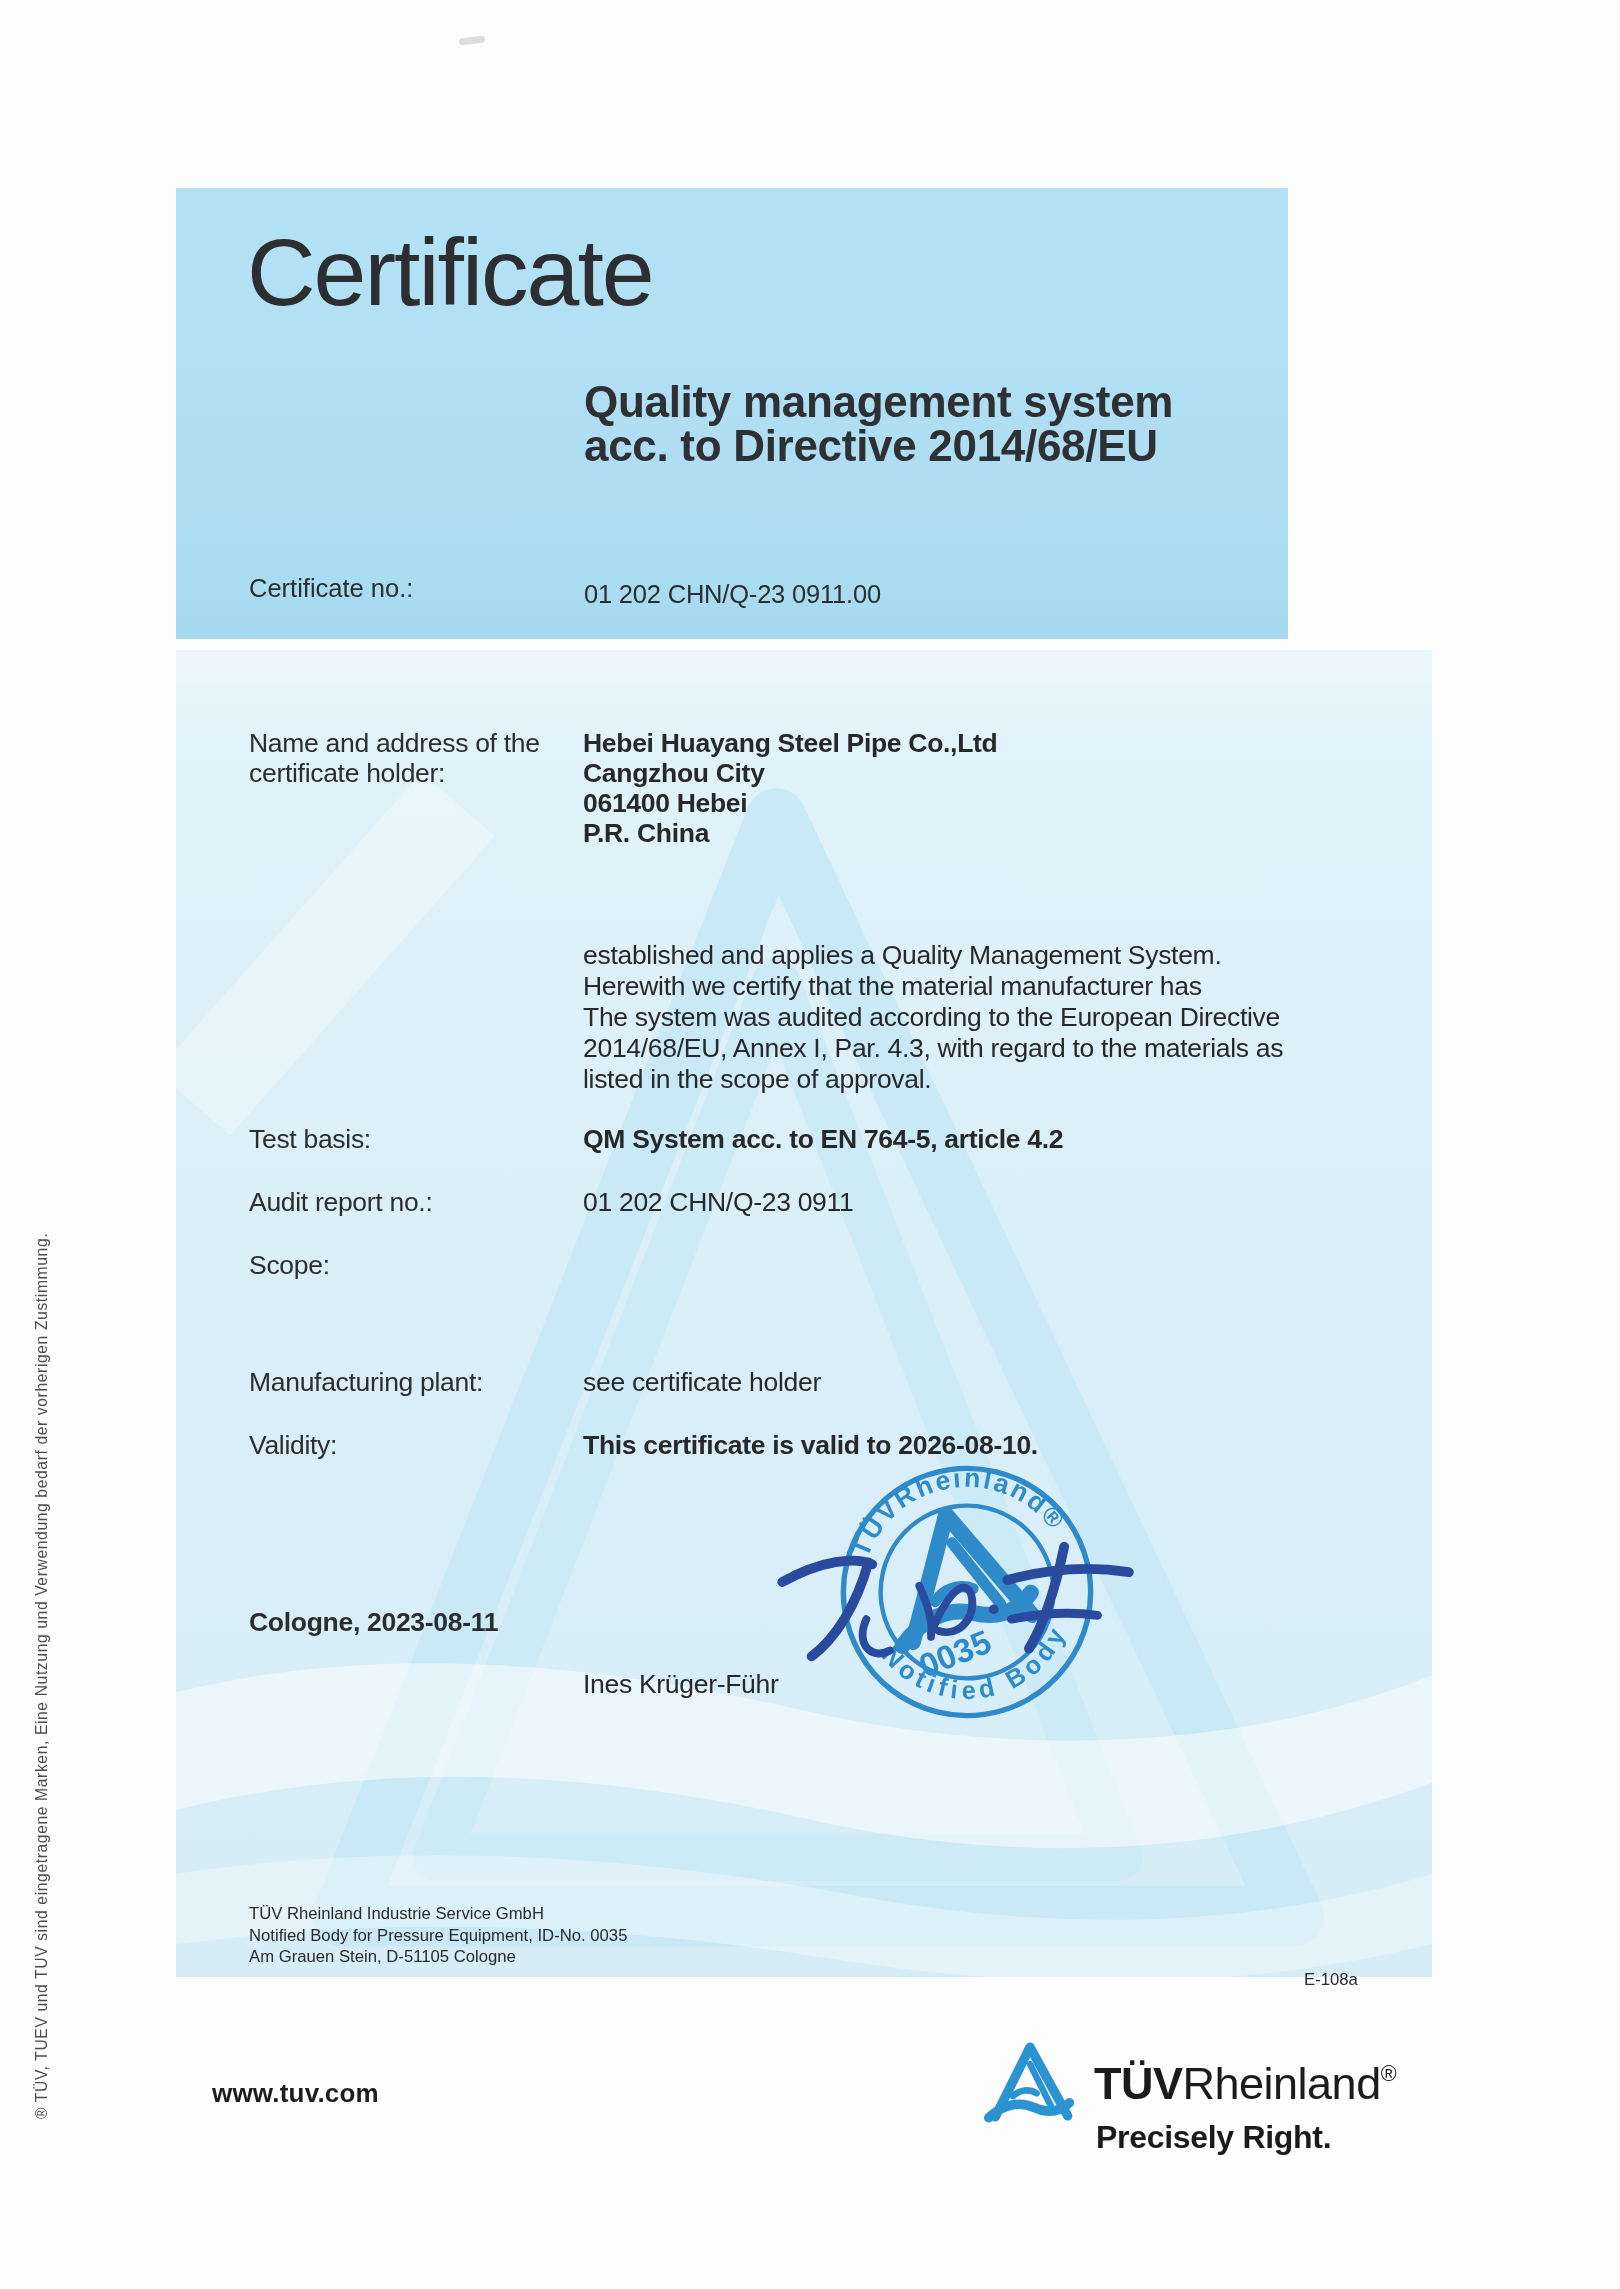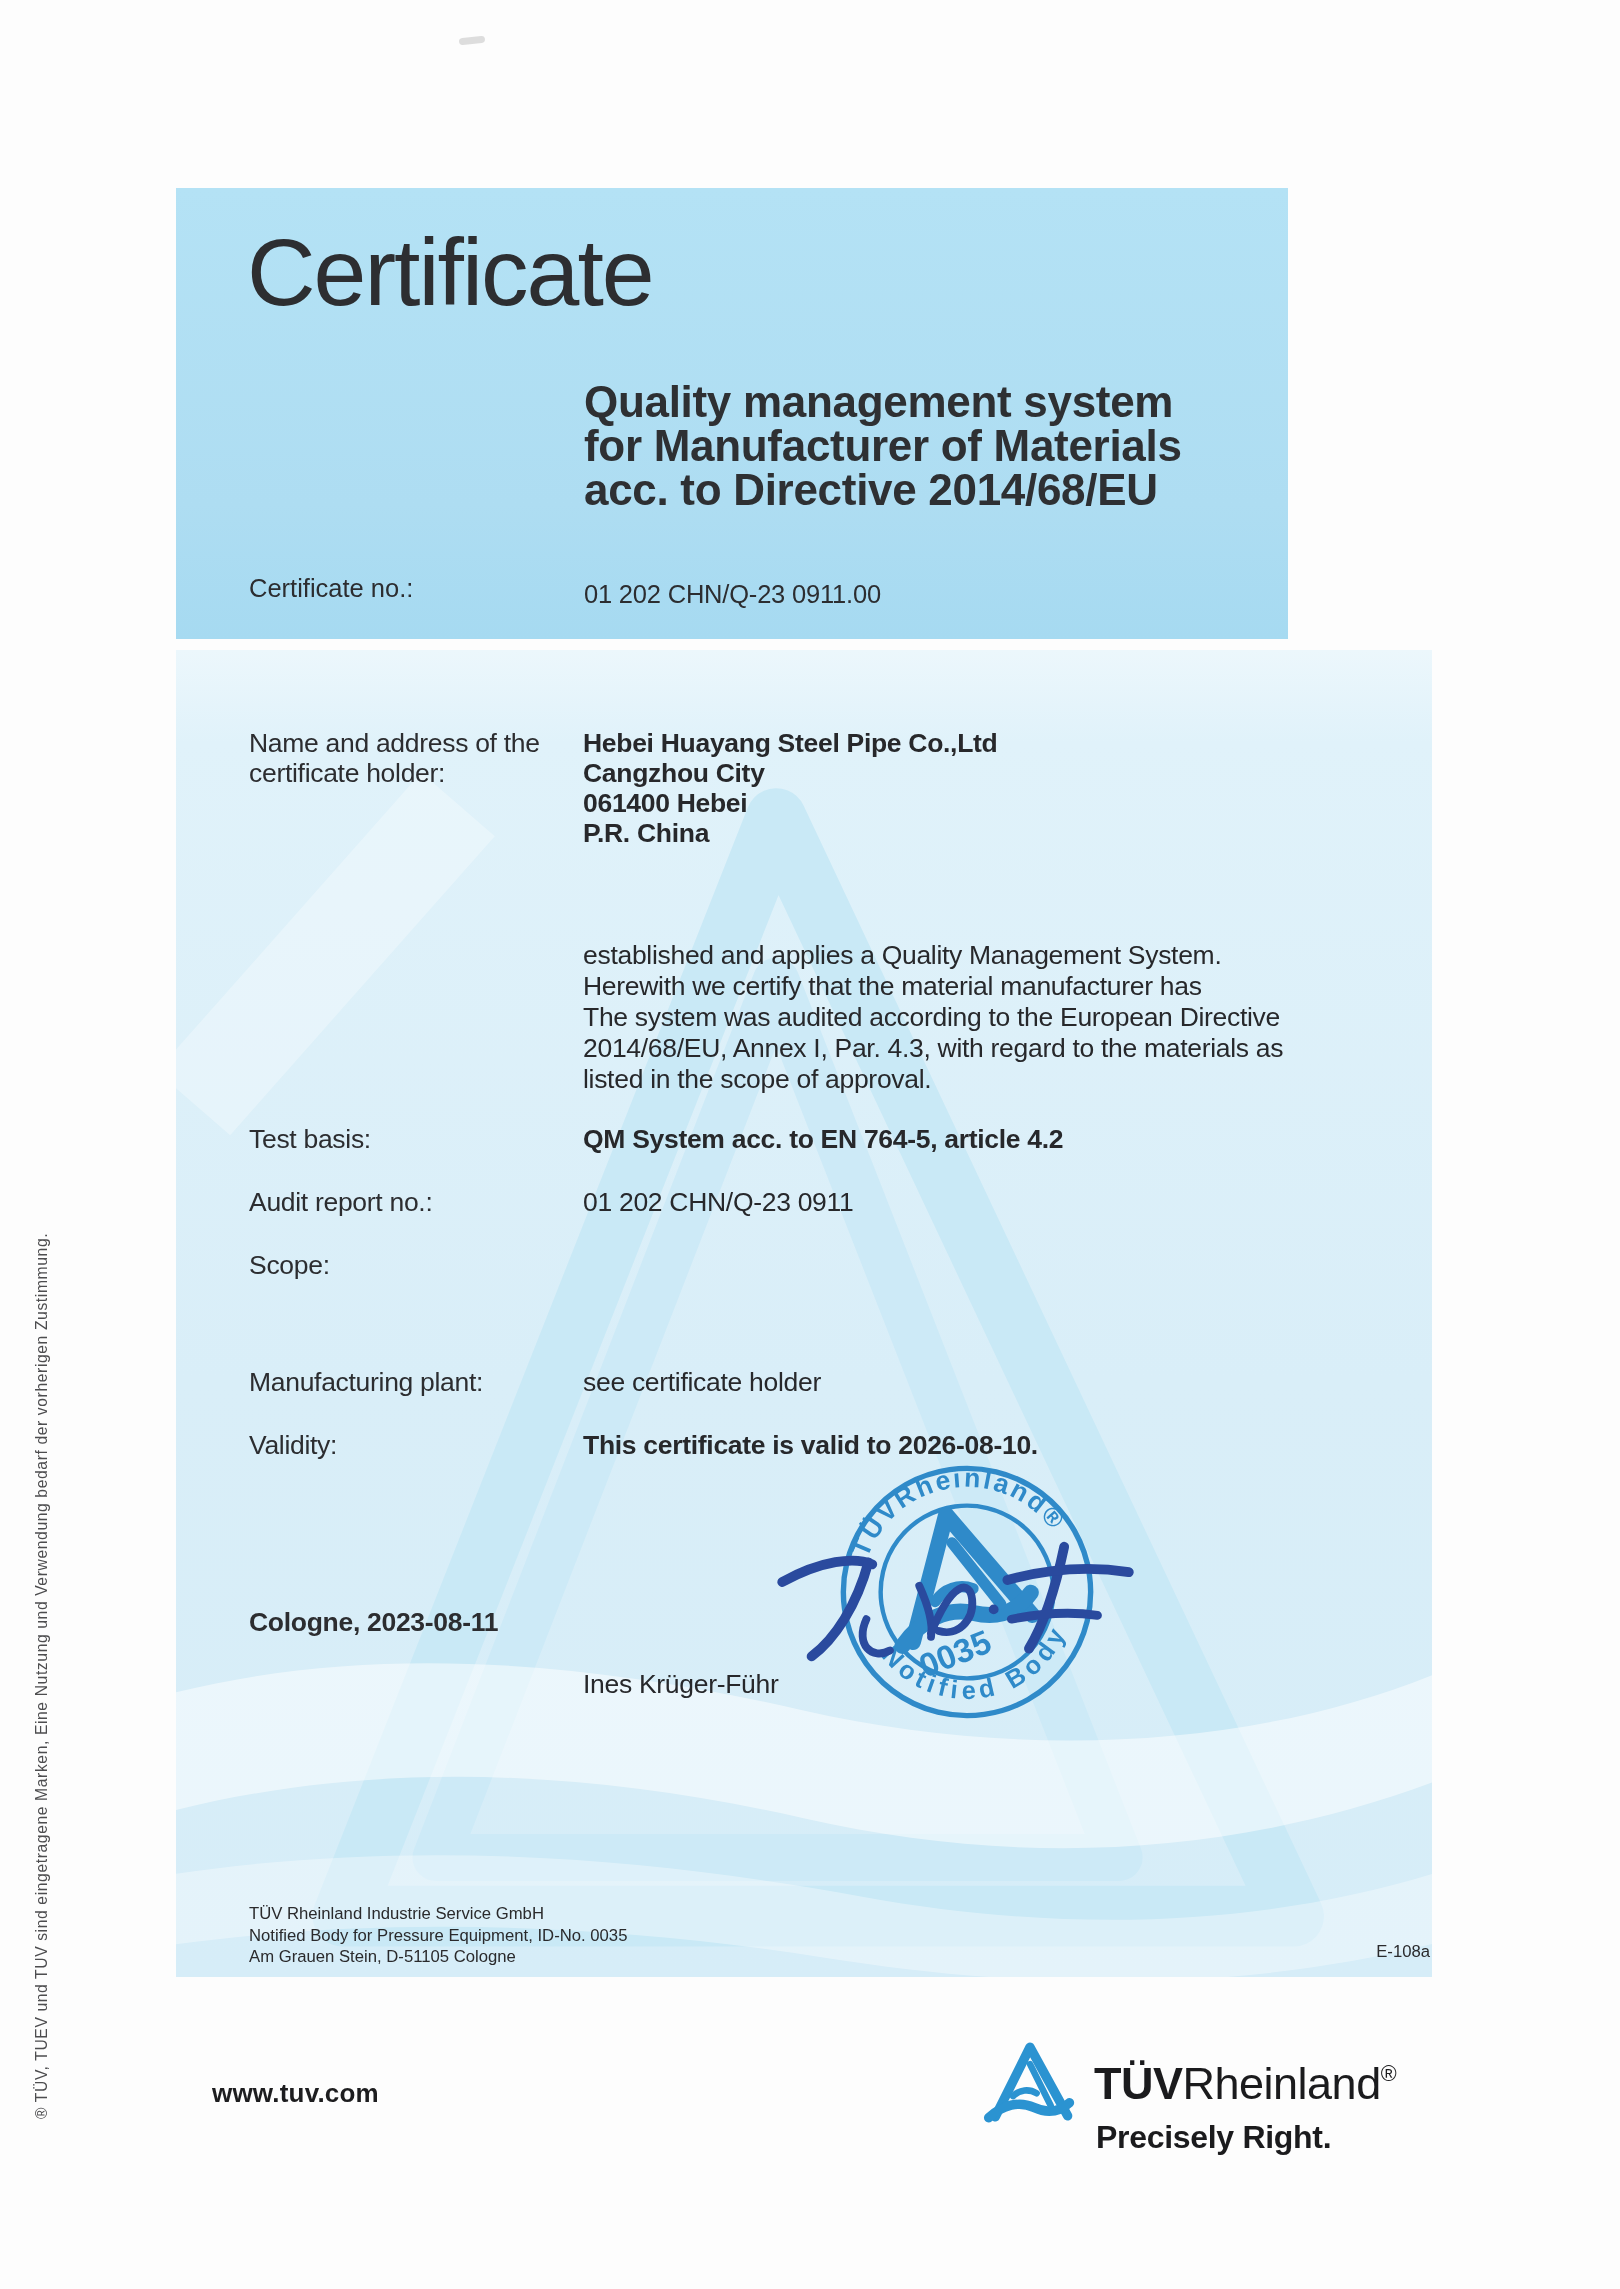--- a/index.html
+++ b/index.html
@@ -17,21 +17,21 @@
 
   
   .bod{left:176px;top:650px;width:1256px;height:1327px;background:linear-gradient(180deg,#ecf7fc 0%,#e0f2fa 7%,#d9eef8 55%,#d6edf8 100%);}
   .bod .txt{letter-spacing:-0.3px;}
   .lbl{left:73px;font-size:26.5px;line-height:30px;color:#2c2d30;font-weight:400;}
   .val{left:407px;font-size:26.5px;line-height:30px;color:#27282b;}
   .b{font-weight:700;}
   .para{line-height:31px;}
 
   .issuer{left:73px;font-size:16.7px;line-height:21.6px;color:#2a2a2c;letter-spacing:0;}
-  .formcode{left:1166px;width:88px;font-size:16.7px;text-align:right;color:#2a2a2c;}
+  .formcode{left:1128px;width:88px;font-size:16.7px;color:#2a2a2c;margin-top:28px;}
 
   
   .side-note{left:33px;top:2119px;transform:rotate(-90deg);transform-origin:0 0;
              font-size:15.7px;letter-spacing:0.6px;color:#4d4d4f;white-space:nowrap;}
 
   
   .website{left:212px;top:2078px;font-size:26px;font-weight:700;color:#1d1d1f;letter-spacing:0.2px;}
   .brandline{left:1094px;top:2061px;font-size:45px;color:#1b1b1d;letter-spacing:-0.5px;line-height:1;}
   .brandline .bold{font-weight:700;}
   .brandline sup{font-size:21.6px;vertical-align:17.6px;}
@@ -58,21 +58,20 @@
   </svg>
 
   <div class="abs smudge"></div>
 
   <div class="abs side-note">® TÜV, TUEV und TUV sind eingetragene Marken, Eine Nutzung und Verwendung bedarf der vorherigen Zustimmung.</div>
 
   <div class="abs hdr">
     <div class="abs title">Certificate</div>
     <div class="abs subtitle">
       <div>Quality management system</div>
-      <div>for Manufacturer of Materials</div>
       <div>acc. to Directive 2014/68/EU</div>
     </div>
     <div class="abs certno-label nowrap">Certificate no.:</div>
     <div class="abs certno-value nowrap">01 202 CHN/Q-23 0911.00</div>
   </div>
 
   <div class="abs bod">
 
     <svg class="abs" style="left:0;top:0;" width="1256" height="1327" viewBox="0 0 1281 1354">
       <path d="M -20 430 L 250 125 L 325 190 L 55 495 Z" fill="rgba(255,255,255,0.30)"></path>

